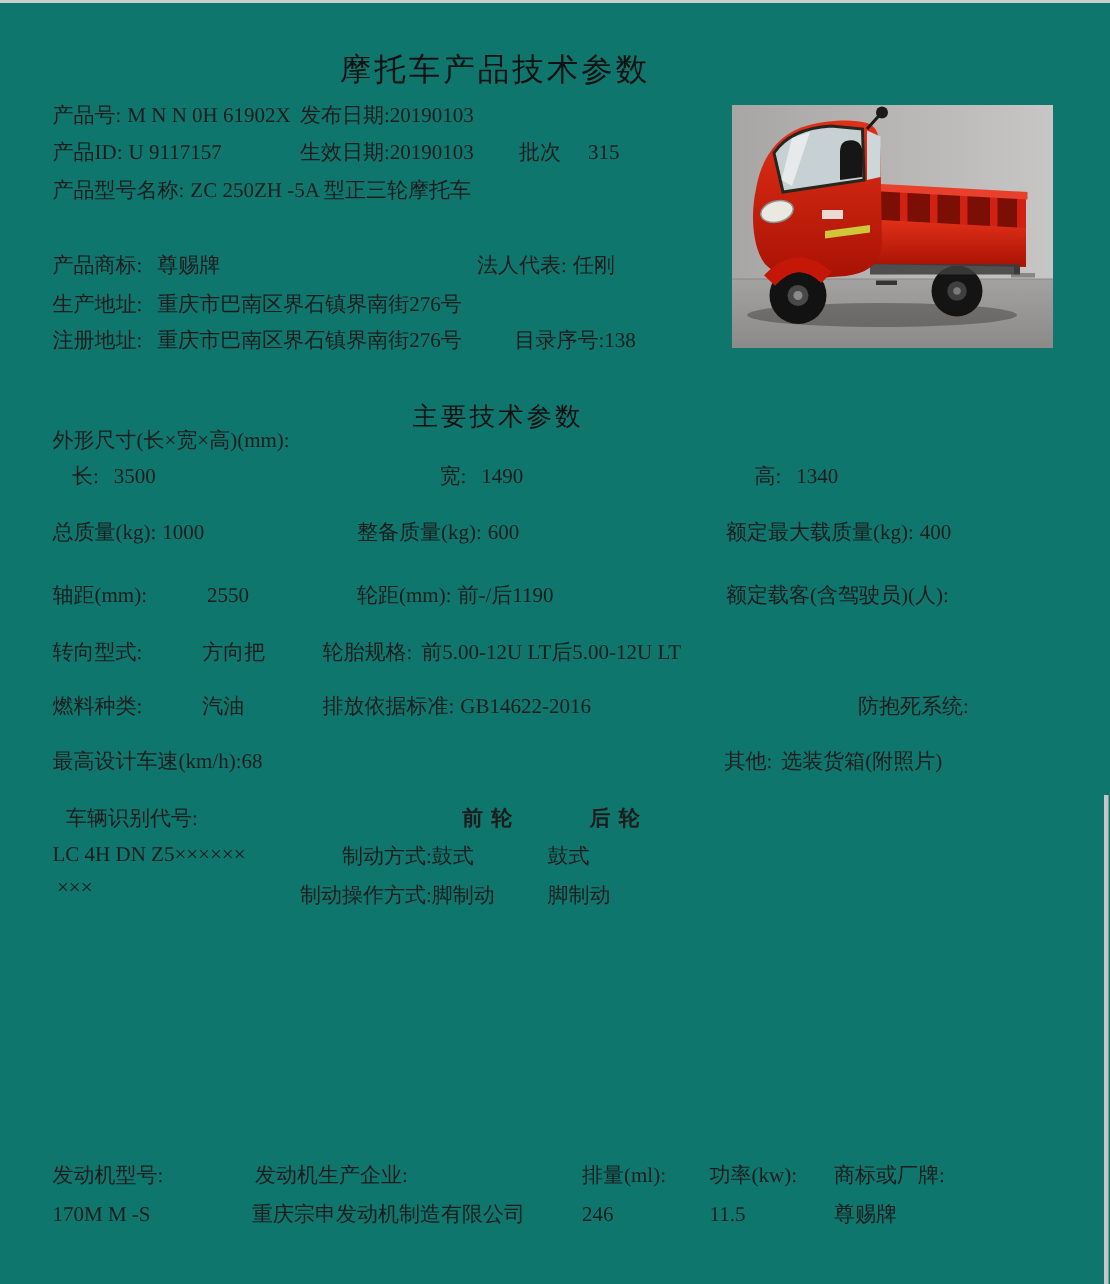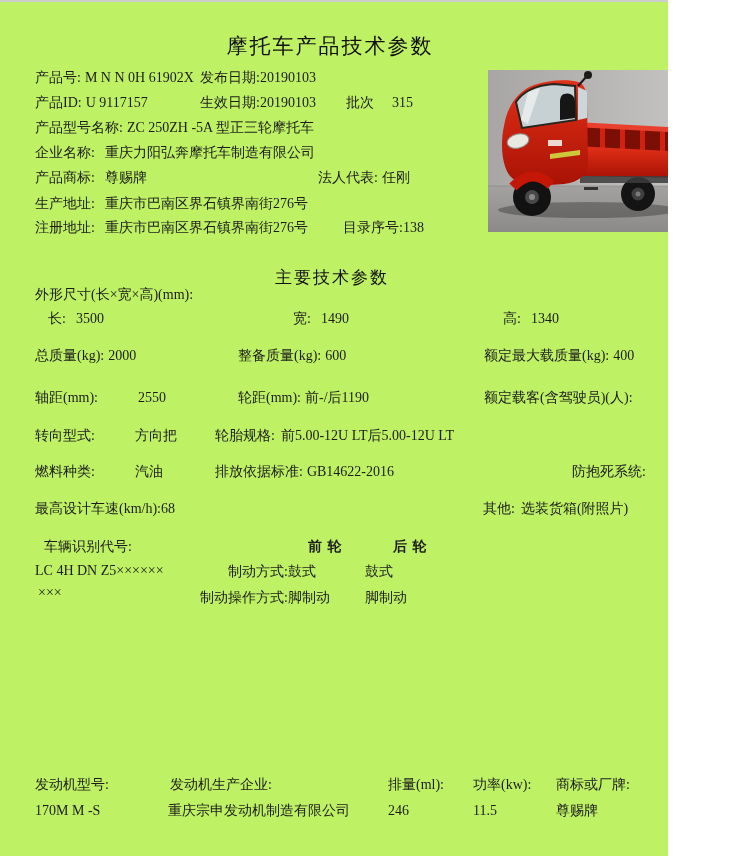--- a/index.html
+++ b/index.html
@@ -1,19 +1,19 @@
 <!DOCTYPE html>
 <html><head>
 <meta charset="utf-8">
 <style>
   html,body{margin:0;padding:0;background:#ffffff;}
   .page{
     position:relative;
-    width:668px;height:856px;
-    background:#bef264;
+    width:740px;height:856px;
+    background:#0f766e;
     font-family:"Liberation Serif","DejaVu Serif",serif;
     font-size:14px;color:#1c1c1c;
     overflow:hidden;
   }
   .f{position:absolute;white-space:nowrap;line-height:1;}
   .title{
     position:absolute;left:35px;top:32px;width:590px;
     text-align:center;font-size:21px;letter-spacing:2px;color:#111;
   }
   .sec-title{
@@ -57,23 +57,20 @@
     <span>生效日期:</span><span>20190103</span>
   </div>
   <div class="f" style="left:346px;top:96px">
     <span>批次</span><span class="g18">315</span>
   </div>
 
   <div class="f" style="left:35px;top:121px">
     <span>产品型号名称:</span><span class="g4">ZC 250ZH -5A 型正三轮摩托车</span>
   </div>
 
-  <div class="f" style="left:35px;top:146px">
-    <span>企业名称:</span><span class="g10">重庆力阳弘奔摩托车制造有限公司</span>
-  </div>
 
   <div class="f" style="left:35px;top:171px">
     <span>产品商标:</span><span class="g10">尊赐牌</span>
   </div>
   <div class="f" style="left:318px;top:171px">
     <span>法人代表:</span><span class="g12">任刚</span>
   </div>
 
   <div class="f" style="left:35px;top:197px">
     <span>生产地址:</span><span class="g10">重庆市巴南区界石镇界南街276号</span>
@@ -152,21 +149,21 @@
     <span>长:</span><span class="g10">3500</span>
   </div>
   <div class="f" style="left:293px;top:312px">
     <span>宽:</span><span class="g10">1490</span>
   </div>
   <div class="f" style="left:503px;top:312px">
     <span>高:</span><span class="g10">1340</span>
   </div>
 
   <div class="f" style="left:35px;top:349px">
-    <span>总质量(kg):</span><span class="g12">2000</span>
+    <span>总质量(kg):</span><span class="g12">1000</span>
   </div>
   <div class="f" style="left:238px;top:349px">
     <span>整备质量(kg):</span><span class="g12">600</span>
   </div>
   <div class="f" style="left:484px;top:349px">
     <span>额定最大载质量(kg):</span><span class="g12">400</span>
   </div>
 
   <div class="f" style="left:35px;top:391px">
     <span>轴距(mm):</span><span class="g22">2550</span>

